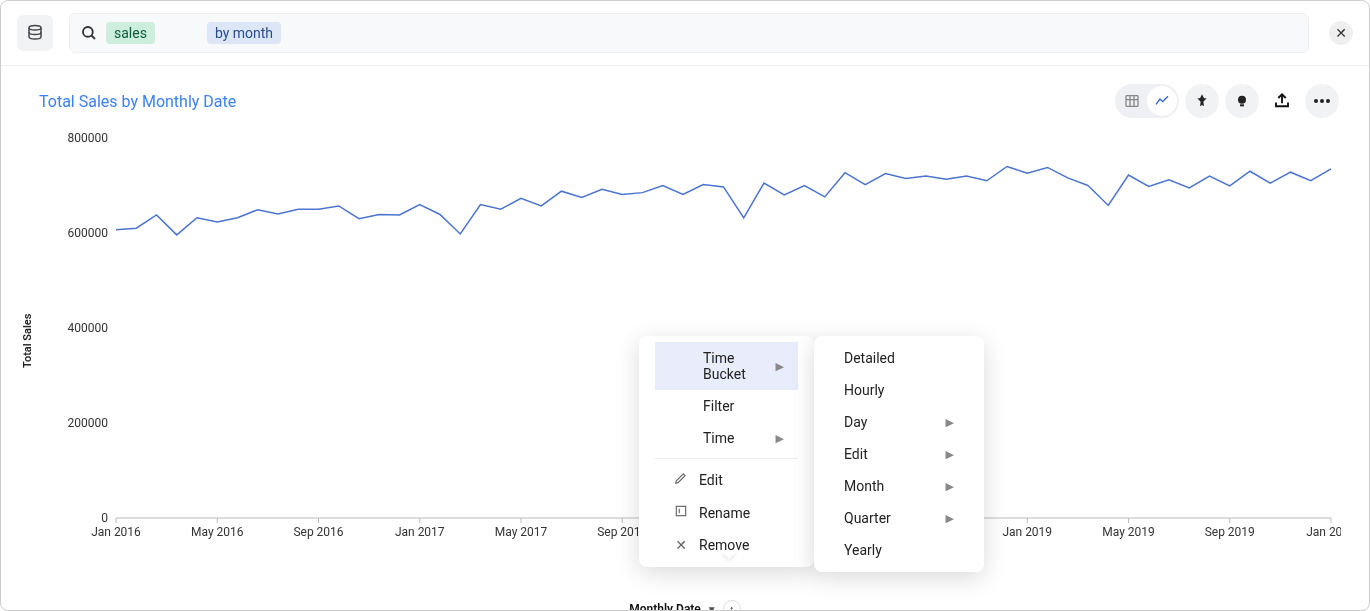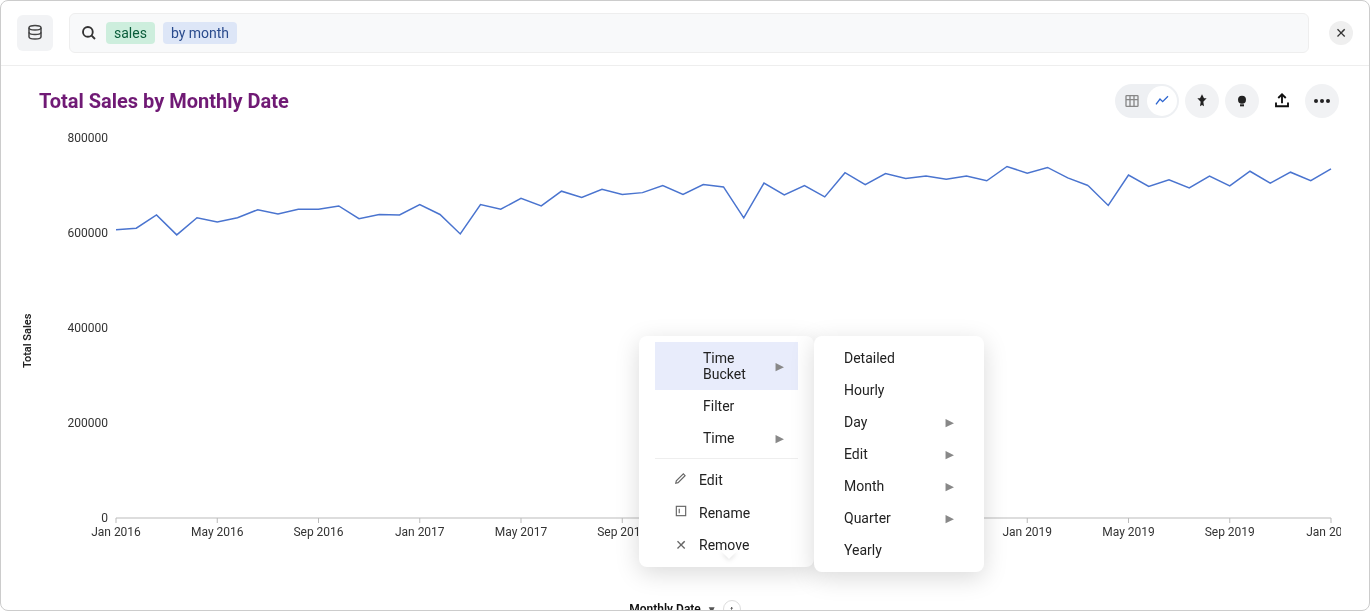--- a/index.html
+++ b/index.html
@@ -39,42 +39,42 @@
     padding: 0 10px;
     gap: 8px;
   }
   .search-icon { color: #333; }
   .token {
     padding: 3px 8px;
     border-radius: 4px;
     font-size: 14px;
   }
   .token-green { background: #cdeedd; color: #0a5d3a; }
-  .token-blue  { background: #dde6f7; color: #2a4b8d; }
+  .token-blue  { background: #dde6f7; color: #2a4b8d; margin-left: 44px; }
   .close-btn {
     width: 24px; height: 24px;
     border-radius: 50%;
     background: #efefef;
     display: flex; align-items: center; justify-content: center;
     font-size: 14px; color: #333;
     cursor: pointer;
     margin-left: 4px;
   }
 
   
   .chart-header {
     display: flex;
     align-items: center;
     justify-content: space-between;
     padding: 18px 30px 0 38px;
   }
   .chart-title {
-    font-size: 20px;
-    font-weight: 700;
-    color: #701a75;
+    font-size: 16px;
+    font-weight: 400;
+    color: #3b82f6;
   }
   .toolbar { display: flex; gap: 6px; align-items: center; }
   .view-toggle {
     display: flex;
     background: #eef0f3;
     border-radius: 18px;
     padding: 2px;
   }
   .view-toggle .seg {
     width: 30px; height: 30px;

